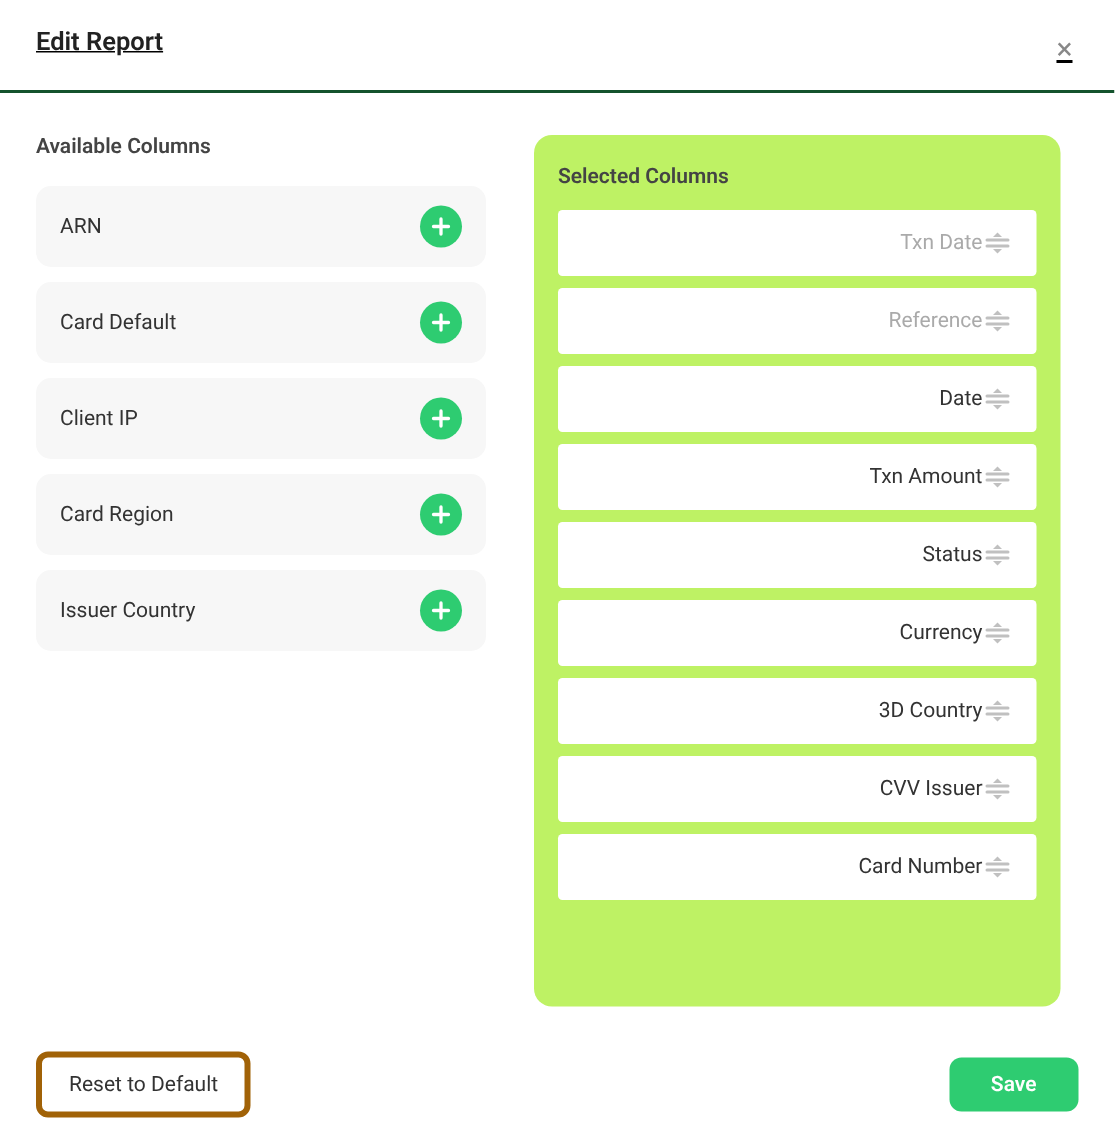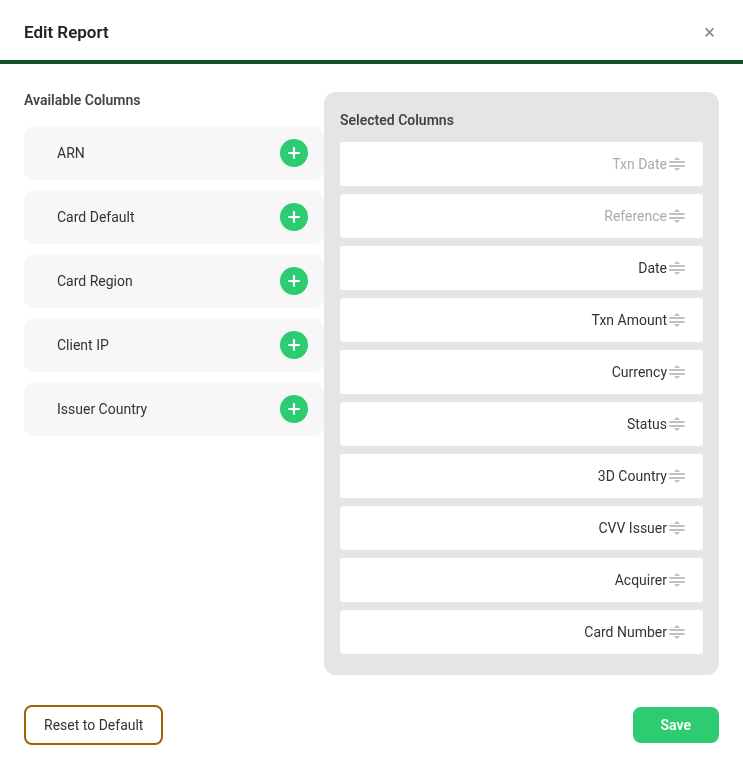--- a/index.html
+++ b/index.html
@@ -21,23 +21,23 @@
       width: 743px;
       height: 765px;
       background: #fff;
       display: flex;
       flex-direction: column;
     }
 
     .modal-header {
       display: flex;
       justify-content: space-between;
-      align-items: center;
       padding: 18px 24px 14px 24px;
-      border-bottom: 4px solid #14532d;
+      border-bottom: 2px solid #14532d;
+      text-decoration: underline;
     }
 
     .modal-title {
       font-size: 17px;
       font-weight: 600;
       color: #222;
     }
 
     .close-btn {
       background: none;
@@ -45,21 +45,22 @@
       cursor: pointer;
       color: #888;
       font-size: 20px;
       line-height: 1;
       padding: 4px;
     }
 
     .modal-body {
       display: flex;
       flex: 1;
-      padding: 28px 24px 16px 24px;
+      padding: 28px 36px 16px 24px;
+      gap: 32px;
       overflow: hidden;
     }
 
     .available-columns {
       width: 300px;
       flex-shrink: 0;
     }
 
     .section-title {
       font-size: 14px;
@@ -80,21 +81,20 @@
       justify-content: space-between;
       background: #f7f7f7;
       border-radius: 10px;
       padding: 13px 16px;
       cursor: default;
     }
 
     .avail-item-label {
       font-size: 14px;
       color: #333;
-      margin-left: 17px;
     }
 
     .add-btn {
       width: 28px;
       height: 28px;
       background: #2ecc71;
       border-radius: 50%;
       border: none;
       cursor: pointer;
       display: flex;
@@ -103,21 +103,21 @@
       flex-shrink: 0;
     }
 
     .add-btn svg {
       width: 16px;
       height: 16px;
     }
 
     .selected-columns {
       flex: 1;
-      background: #e5e5e5;
+      background: #bef264;
       border-radius: 12px;
       padding: 20px 16px;
       overflow-y: auto;
       display: flex;
       flex-direction: column;
       gap: 0;
     }
 
     .selected-columns::-webkit-scrollbar {
       width: 6px;
@@ -161,21 +161,21 @@
 
     .modal-footer {
       display: flex;
       justify-content: space-between;
       align-items: center;
       padding: 14px 24px 20px 24px;
     }
 
     .reset-btn {
       background: #fff;
-      border: 2px solid #a16207;
+      border: 4px solid #a16207;
       border-radius: 8px;
       padding: 10px 18px;
       font-size: 14px;
       color: #333;
       cursor: pointer;
     }
 
     .save-btn {
       background: #2ecc71;
       border: none;
@@ -222,29 +222,29 @@
           </div>
           <div class="avail-item">
             <span class="avail-item-label">Card Default</span>
             <button class="add-btn">
               <svg viewBox="0 0 16 16" fill="none" xmlns="http://www.w3.org/2000/svg">
     <path d="M8 3V13M3 8H13" stroke="white" stroke-width="2.2" stroke-linecap="round"></path>
   </svg>
             </button>
           </div>
           <div class="avail-item">
+            <span class="avail-item-label">Client IP</span>
+            <button class="add-btn">
+              <svg viewBox="0 0 16 16" fill="none" xmlns="http://www.w3.org/2000/svg">
+    <path d="M8 3V13M3 8H13" stroke="white" stroke-width="2.2" stroke-linecap="round"></path>
+  </svg>
+            </button>
+          </div>
+          <div class="avail-item">
             <span class="avail-item-label">Card Region</span>
-            <button class="add-btn">
-              <svg viewBox="0 0 16 16" fill="none" xmlns="http://www.w3.org/2000/svg">
-    <path d="M8 3V13M3 8H13" stroke="white" stroke-width="2.2" stroke-linecap="round"></path>
-  </svg>
-            </button>
-          </div>
-          <div class="avail-item">
-            <span class="avail-item-label">Client IP</span>
             <button class="add-btn">
               <svg viewBox="0 0 16 16" fill="none" xmlns="http://www.w3.org/2000/svg">
     <path d="M8 3V13M3 8H13" stroke="white" stroke-width="2.2" stroke-linecap="round"></path>
   </svg>
             </button>
           </div>
           <div class="avail-item">
             <span class="avail-item-label">Issuer Country</span>
             <button class="add-btn">
               <svg viewBox="0 0 16 16" fill="none" xmlns="http://www.w3.org/2000/svg">
@@ -295,65 +295,54 @@
           <div class="drag-symbol">
     <svg width="20" height="18" viewBox="0 0 20 18" fill="none" xmlns="http://www.w3.org/2000/svg">
       <path d="M10 2L7 5H13L10 2Z" fill="#c0c0c0"></path>
       <line x1="3" y1="7" x2="17" y2="7" stroke="#c0c0c0" stroke-width="2" stroke-linecap="round"></line>
       <line x1="3" y1="11" x2="17" y2="11" stroke="#c0c0c0" stroke-width="2" stroke-linecap="round"></line>
       <path d="M10 16L7 13H13L10 16Z" fill="#c0c0c0"></path>
     </svg>
   </div>
         </div>
         <div class="selected-item">
+          <span class="selected-item-label">Status</span>
+          <div class="drag-symbol">
+    <svg width="20" height="18" viewBox="0 0 20 18" fill="none" xmlns="http://www.w3.org/2000/svg">
+      <path d="M10 2L7 5H13L10 2Z" fill="#c0c0c0"></path>
+      <line x1="3" y1="7" x2="17" y2="7" stroke="#c0c0c0" stroke-width="2" stroke-linecap="round"></line>
+      <line x1="3" y1="11" x2="17" y2="11" stroke="#c0c0c0" stroke-width="2" stroke-linecap="round"></line>
+      <path d="M10 16L7 13H13L10 16Z" fill="#c0c0c0"></path>
+    </svg>
+  </div>
+        </div>
+        <div class="selected-item">
           <span class="selected-item-label">Currency</span>
           <div class="drag-symbol">
     <svg width="20" height="18" viewBox="0 0 20 18" fill="none" xmlns="http://www.w3.org/2000/svg">
       <path d="M10 2L7 5H13L10 2Z" fill="#c0c0c0"></path>
       <line x1="3" y1="7" x2="17" y2="7" stroke="#c0c0c0" stroke-width="2" stroke-linecap="round"></line>
       <line x1="3" y1="11" x2="17" y2="11" stroke="#c0c0c0" stroke-width="2" stroke-linecap="round"></line>
       <path d="M10 16L7 13H13L10 16Z" fill="#c0c0c0"></path>
     </svg>
   </div>
         </div>
         <div class="selected-item">
-          <span class="selected-item-label">Status</span>
-          <div class="drag-symbol">
-    <svg width="20" height="18" viewBox="0 0 20 18" fill="none" xmlns="http://www.w3.org/2000/svg">
-      <path d="M10 2L7 5H13L10 2Z" fill="#c0c0c0"></path>
-      <line x1="3" y1="7" x2="17" y2="7" stroke="#c0c0c0" stroke-width="2" stroke-linecap="round"></line>
-      <line x1="3" y1="11" x2="17" y2="11" stroke="#c0c0c0" stroke-width="2" stroke-linecap="round"></line>
-      <path d="M10 16L7 13H13L10 16Z" fill="#c0c0c0"></path>
-    </svg>
-  </div>
-        </div>
-        <div class="selected-item">
           <span class="selected-item-label">3D Country</span>
           <div class="drag-symbol">
     <svg width="20" height="18" viewBox="0 0 20 18" fill="none" xmlns="http://www.w3.org/2000/svg">
       <path d="M10 2L7 5H13L10 2Z" fill="#c0c0c0"></path>
       <line x1="3" y1="7" x2="17" y2="7" stroke="#c0c0c0" stroke-width="2" stroke-linecap="round"></line>
       <line x1="3" y1="11" x2="17" y2="11" stroke="#c0c0c0" stroke-width="2" stroke-linecap="round"></line>
       <path d="M10 16L7 13H13L10 16Z" fill="#c0c0c0"></path>
     </svg>
   </div>
         </div>
         <div class="selected-item">
           <span class="selected-item-label">CVV Issuer</span>
-          <div class="drag-symbol">
-    <svg width="20" height="18" viewBox="0 0 20 18" fill="none" xmlns="http://www.w3.org/2000/svg">
-      <path d="M10 2L7 5H13L10 2Z" fill="#c0c0c0"></path>
-      <line x1="3" y1="7" x2="17" y2="7" stroke="#c0c0c0" stroke-width="2" stroke-linecap="round"></line>
-      <line x1="3" y1="11" x2="17" y2="11" stroke="#c0c0c0" stroke-width="2" stroke-linecap="round"></line>
-      <path d="M10 16L7 13H13L10 16Z" fill="#c0c0c0"></path>
-    </svg>
-  </div>
-        </div>
-        <div class="selected-item">
-          <span class="selected-item-label">Acquirer</span>
           <div class="drag-symbol">
     <svg width="20" height="18" viewBox="0 0 20 18" fill="none" xmlns="http://www.w3.org/2000/svg">
       <path d="M10 2L7 5H13L10 2Z" fill="#c0c0c0"></path>
       <line x1="3" y1="7" x2="17" y2="7" stroke="#c0c0c0" stroke-width="2" stroke-linecap="round"></line>
       <line x1="3" y1="11" x2="17" y2="11" stroke="#c0c0c0" stroke-width="2" stroke-linecap="round"></line>
       <path d="M10 16L7 13H13L10 16Z" fill="#c0c0c0"></path>
     </svg>
   </div>
         </div>
         <div class="selected-item">

